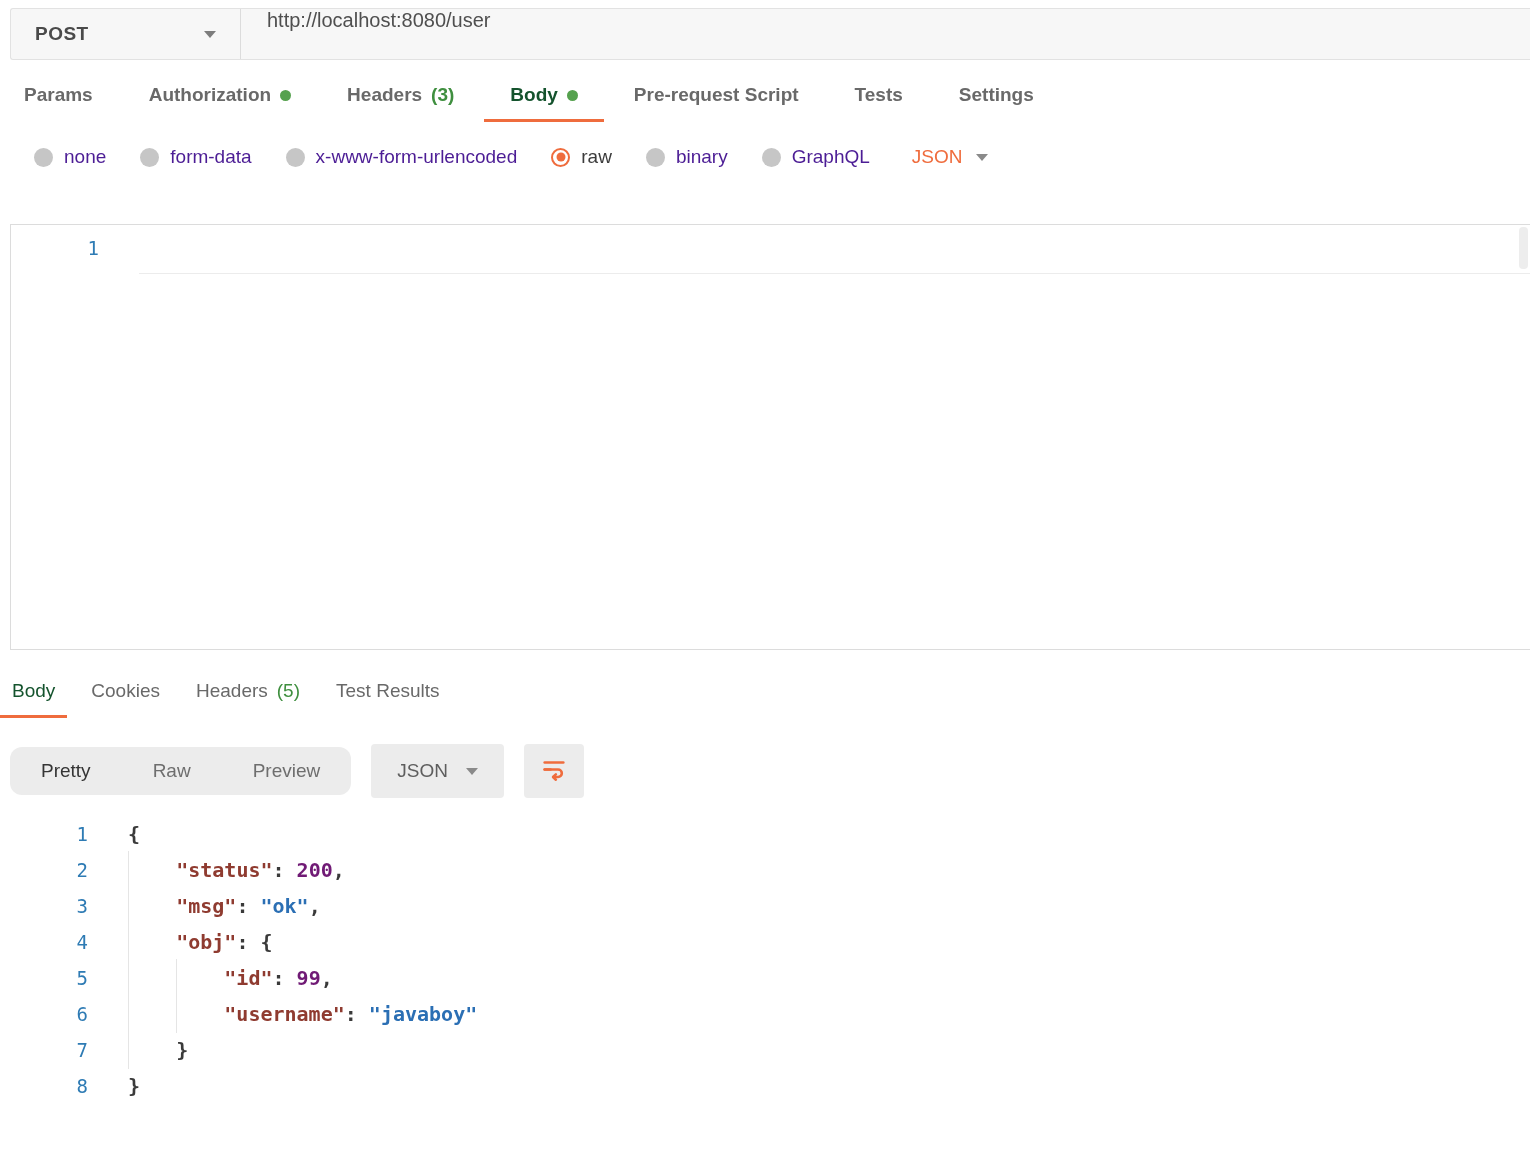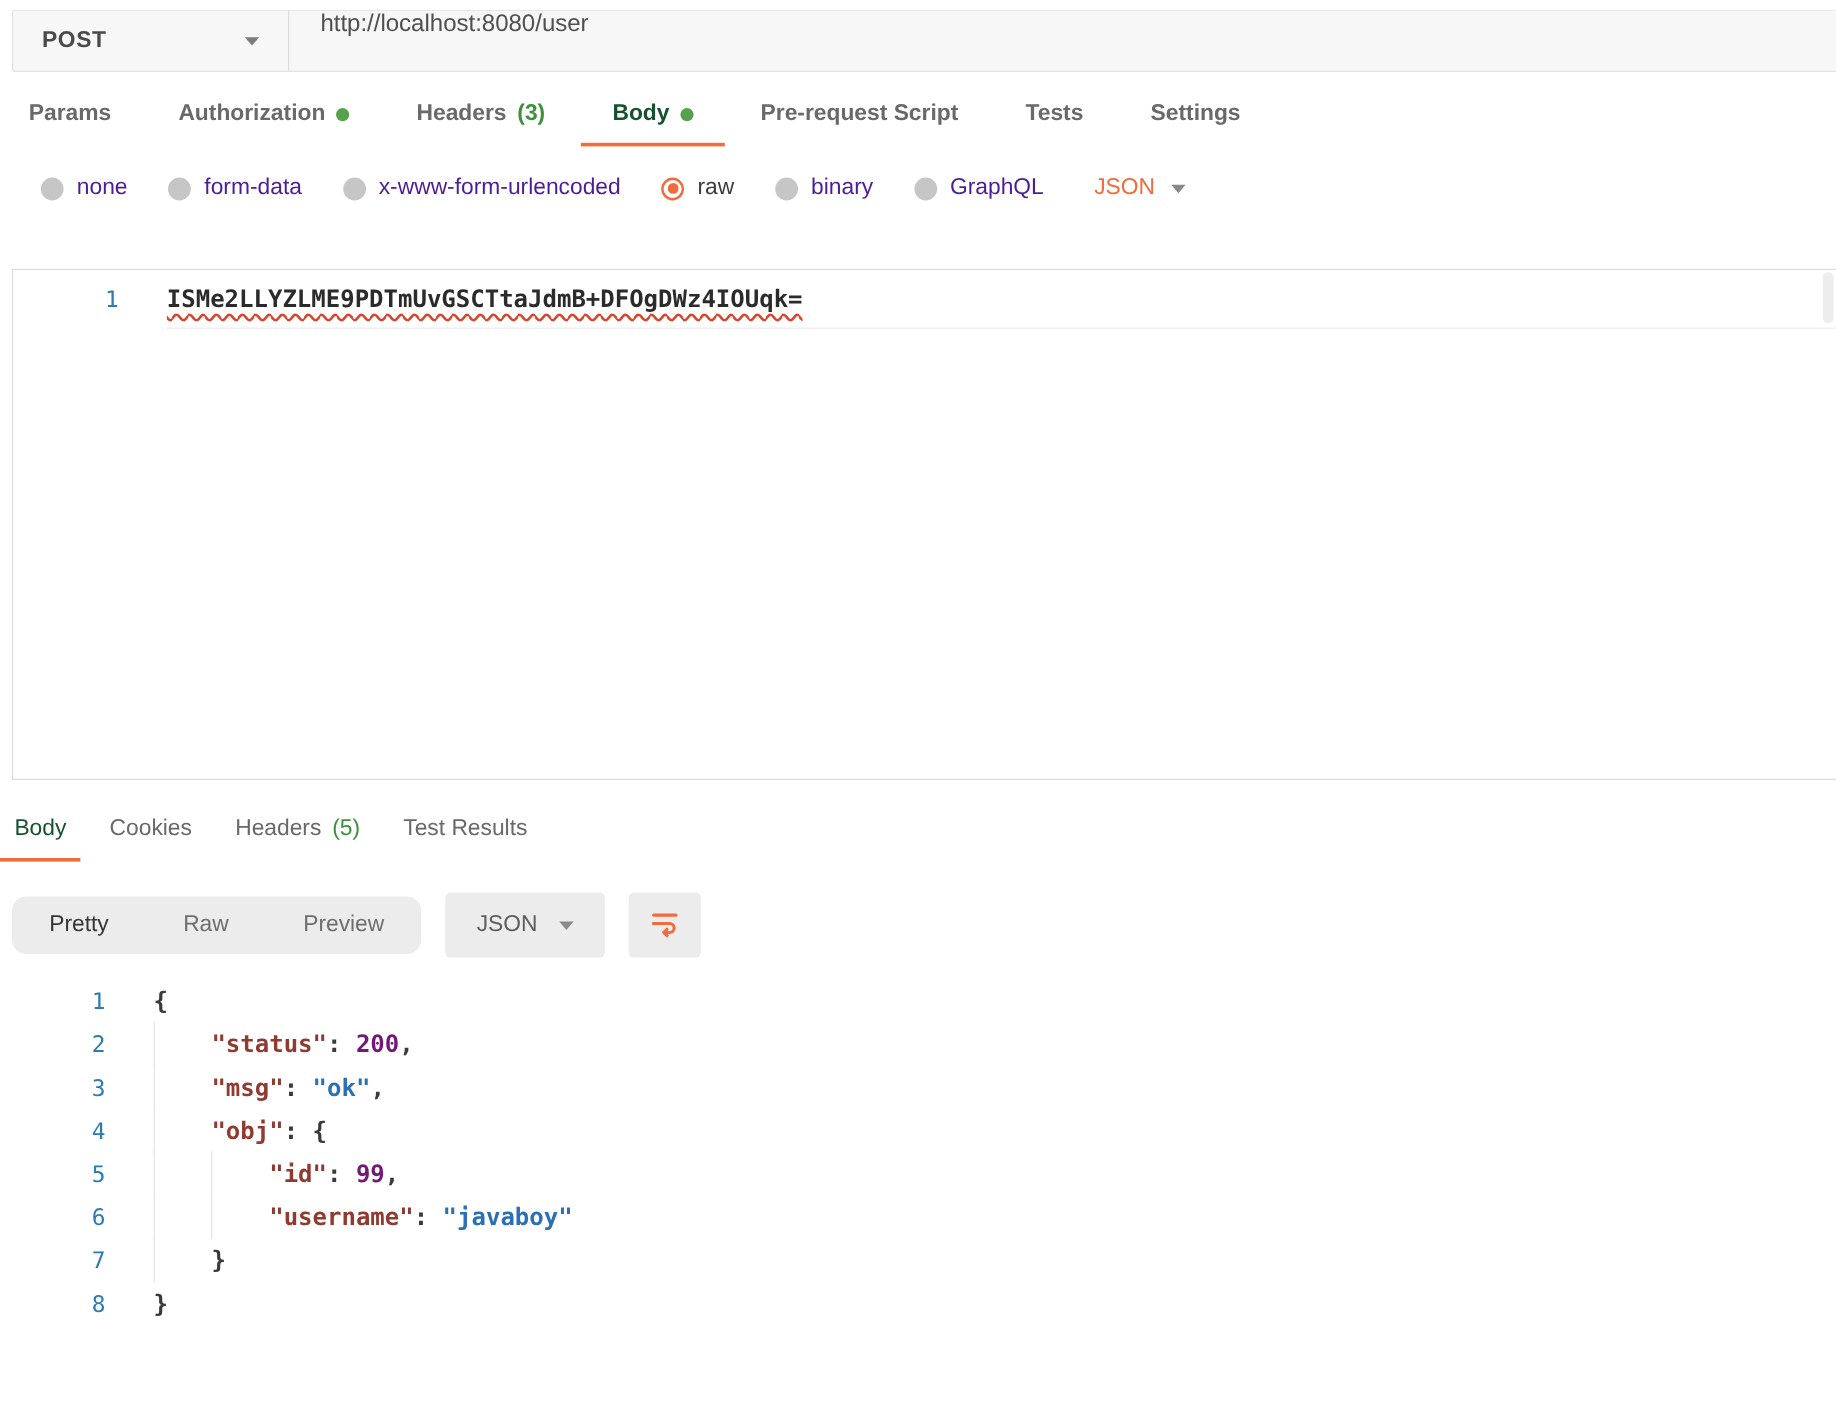--- a/index.html
+++ b/index.html
@@ -144,21 +144,20 @@
     </div>
     <div class="lang-select">
       <span class="lang-label">JSON</span>
       <span class="caret small"></span>
     </div>
   </div>
 
 <div class="editor">
   <div class="editor-row">
     <span class="ln">1</span>
-    <span class="editor-code squiggly">ISMe2LLYZLME9PDTmUvGSCTtaJdmB+DFOgDWz4IOUqk=</span>
   </div>
   <div class="active-line-rule"></div>
   <div class="editor-scroll-thumb"></div>
 </div>
 
 <div class="resp-tabs">
     <div class="tab active">
       <span class="tab-label">Body</span>
     </div>
     <div class="tab">

